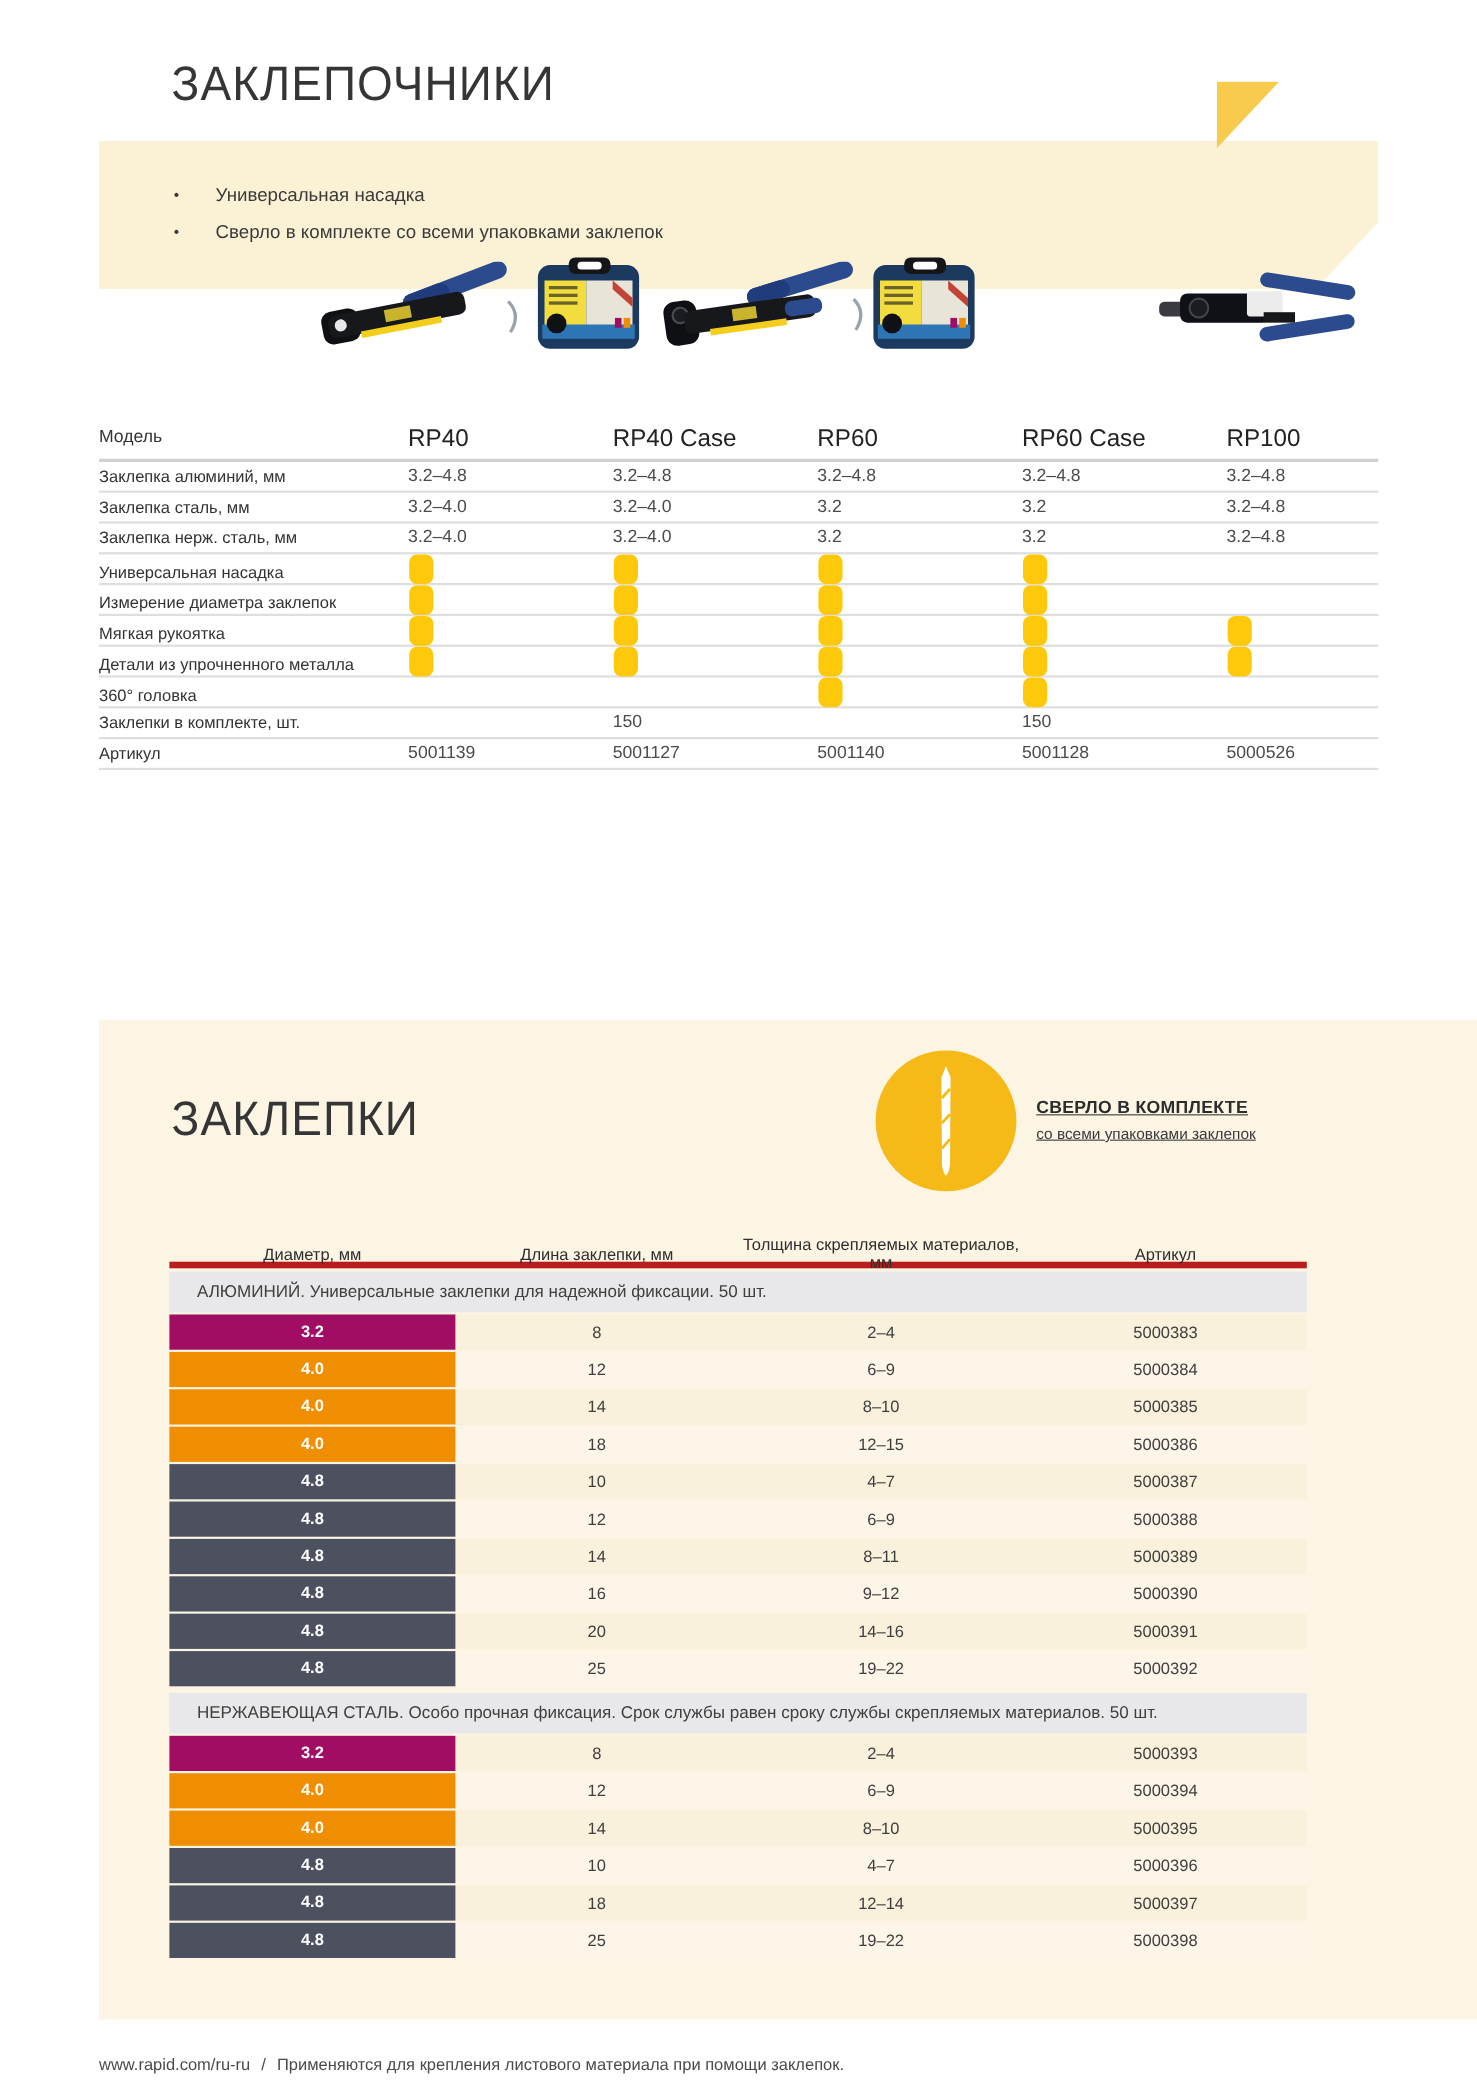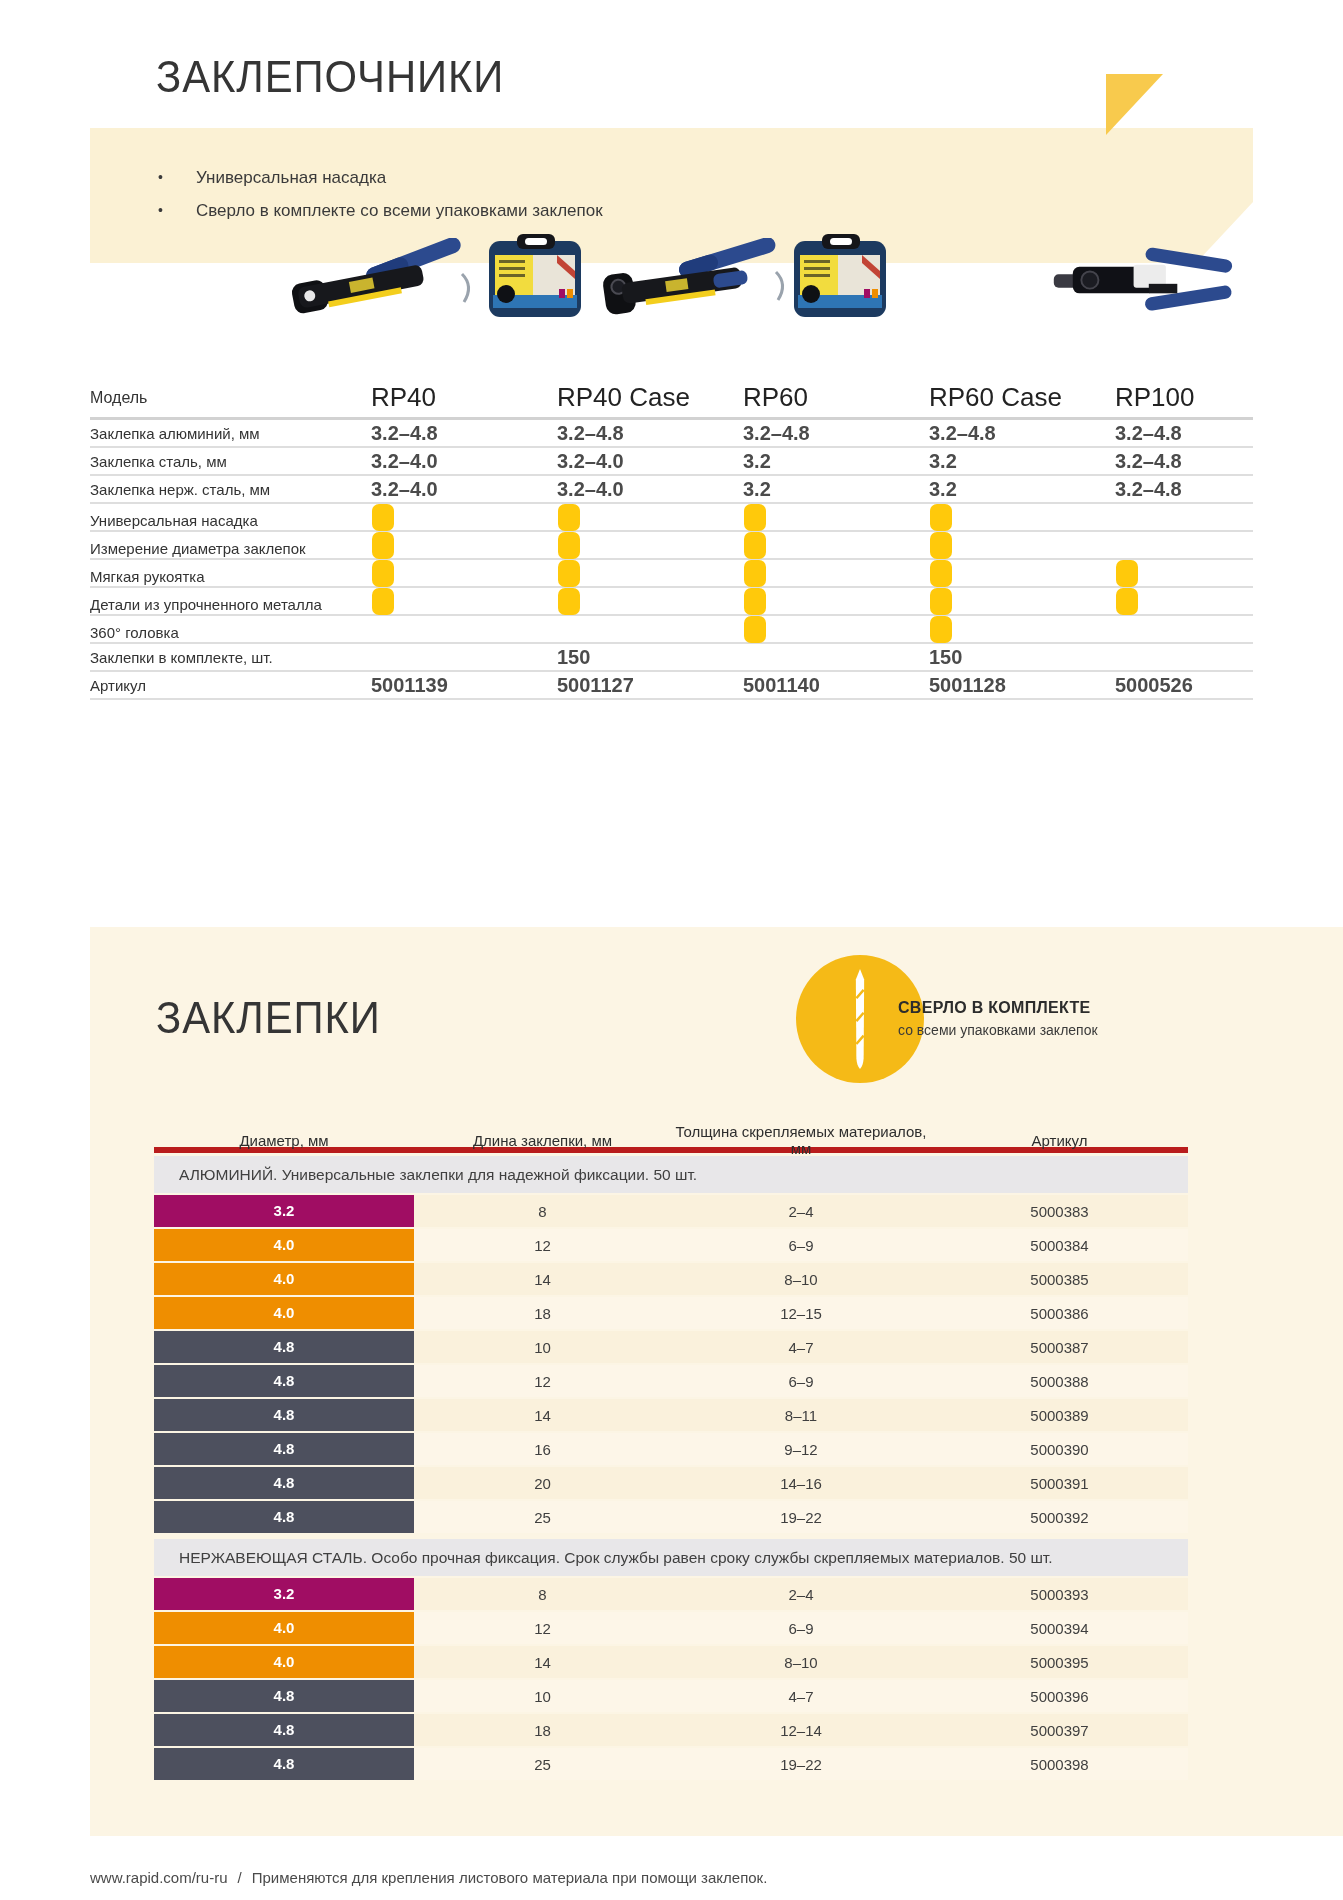--- a/index.html
+++ b/index.html
@@ -25,30 +25,30 @@
   
   .product { position:absolute; width:190px; height:85px; display:flex; align-items:flex-end; justify-content:center; }
 
   
   .t1 { position:absolute; left:90px; top:378px; width:1163px; font-size:16px; }
   .trow { display:grid; grid-template-columns:281px 186px 186px 186px 186px 138px;
           align-items:center; height:28px; border-bottom:2px solid #dedede; }
   .trow.model { height:42px; border-bottom:3px solid #d2d2d2; }
   .tlabel { font-size:15px; color:#333; }
   .model .tlabel { font-size:16px; }
-  .tcell { font-size:20px; color:#4b4b4b;font-weight:bold; }
-  .mname { font-size:26px; color:#222; font-weight:400; }
+  .tcell { font-size:16px; color:#4b4b4b; }
+  .mname { font-size:22px; color:#222; font-weight:400; }
   .check { display:inline-block; width:22px; height:27px; border-radius:7px; background:var(--check,#FFC90B); margin-left:1px; }
 
   
   .s2 { position:absolute; left:90px; top:927px; width:1273px; height:909px; background:var(--section,#FCF5E4); }
   #title2 { left:66px; top:66px; position:absolute; }
   .badge-circle { position:absolute; left:706px; top:28px; width:128px; height:128px; border-radius:50%;
                   background:var(--badge,#F5BA17); display:flex; align-items:center; justify-content:center; }
-  .badge-text { position:absolute; left:808px; top:72px; }
+  .badge-text { position:absolute; left:852px; top:72px;text-decoration:underline; }
   .badge-text .bt1 { font-size:16px; font-weight:700; color:#2c2c2c; letter-spacing:.3px; }
   .badge-text .bt2 { font-size:14px; color:#3a3a3a; margin-top:5px; }
 
   
   .rt { position:absolute; left:64px; top:196px; width:1034px; }
   .rhead { display:grid; grid-template-columns:260px 257px 260px 257px; height:30px; align-items:center;
            border-bottom:6px solid #b91c1c; }
   .rhead div { text-align:center; font-size:15px; color:#2e2e2e; }
   .band { height:37px; margin-top:3px; background:var(--band,#E8E7E9); display:flex; align-items:center;
           padding-left:25px; font-size:15.5px; color:#404040; }

